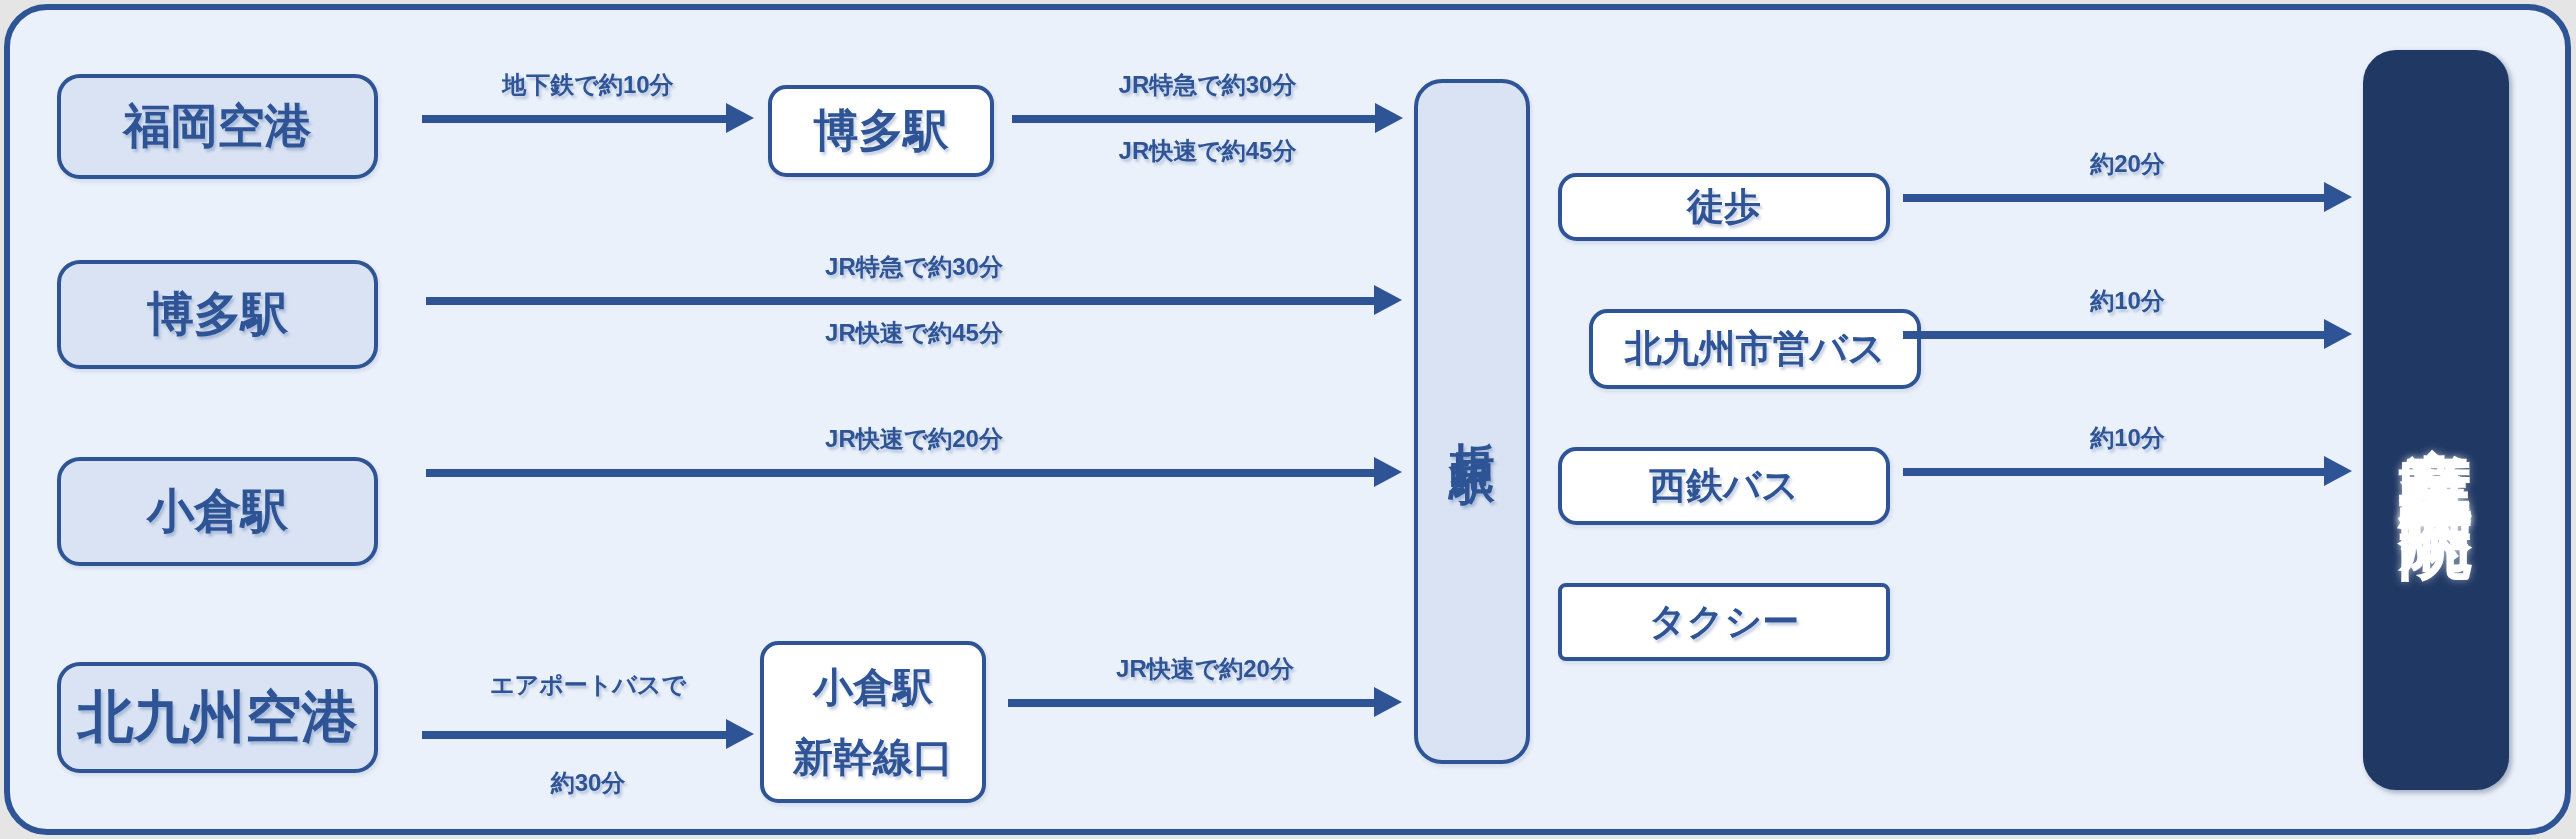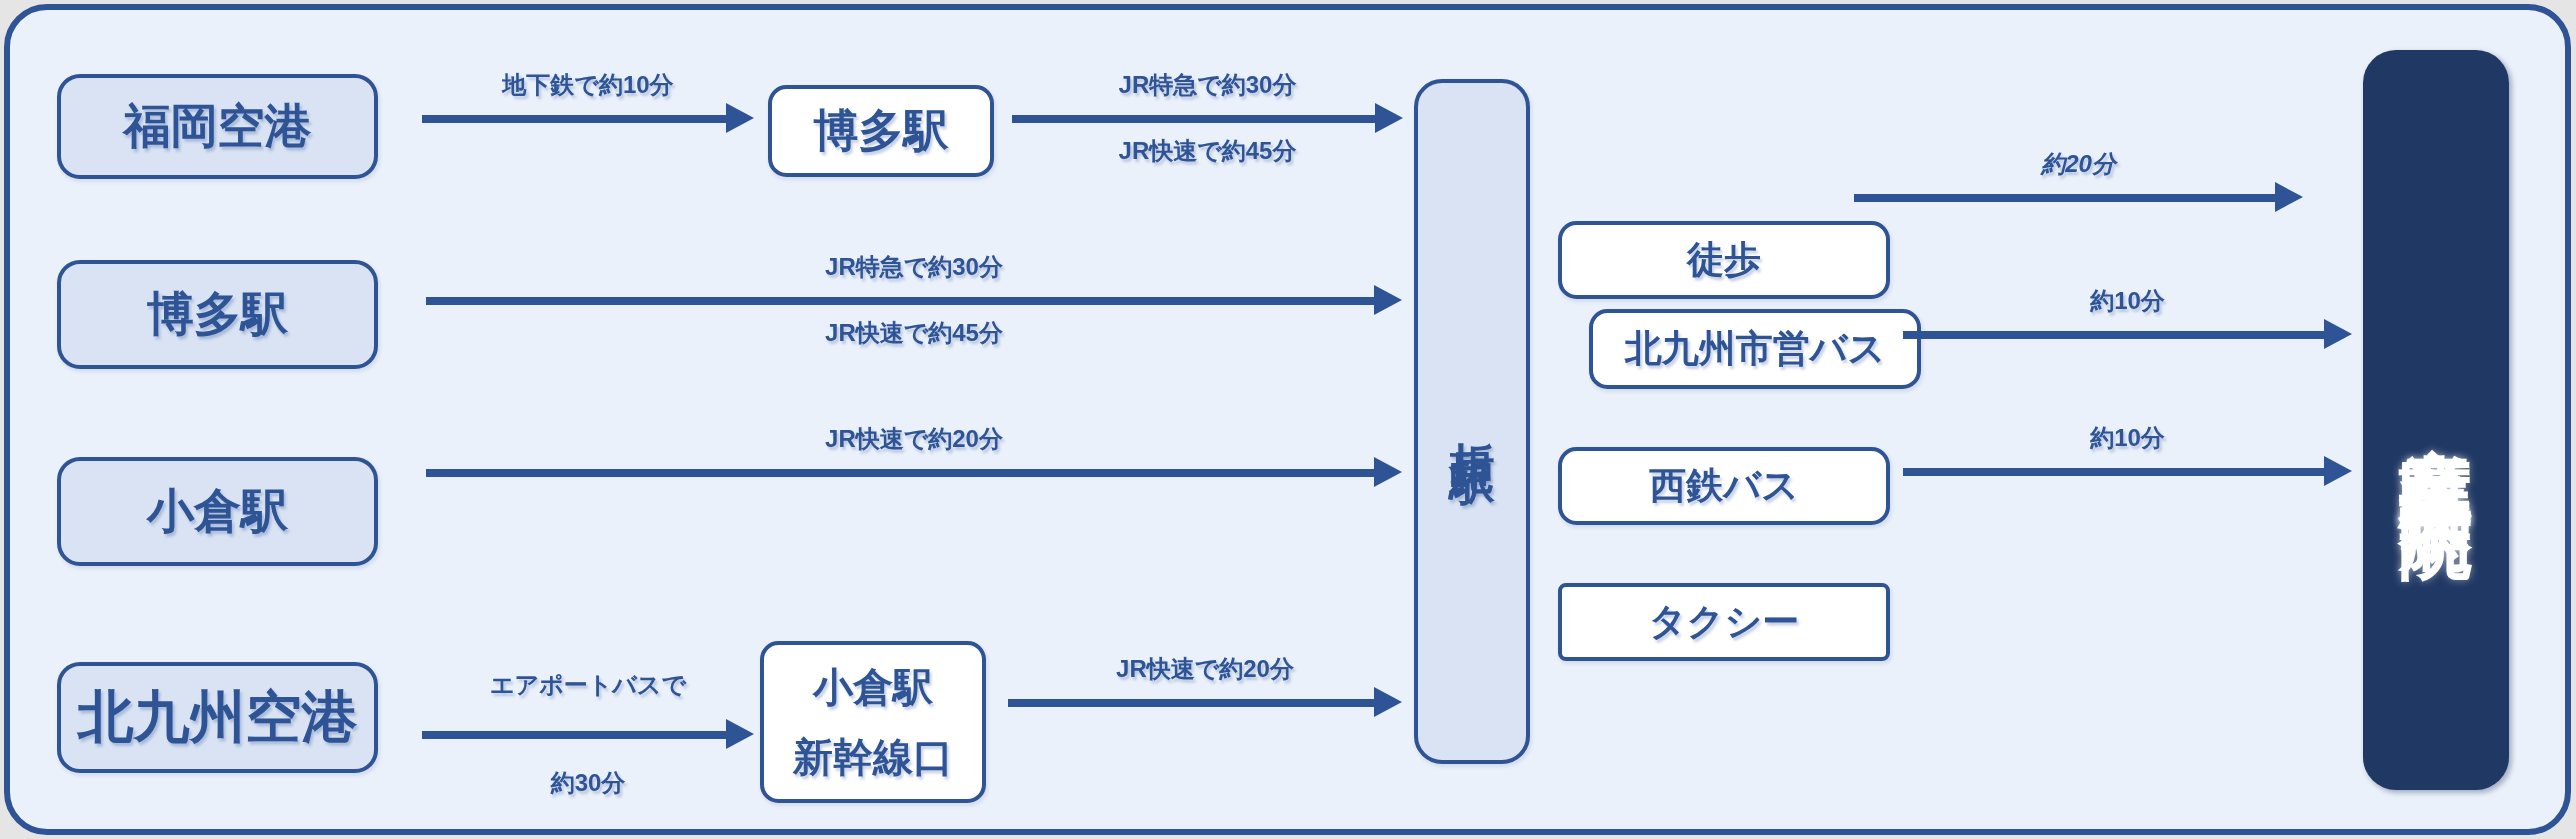--- a/index.html
+++ b/index.html
@@ -74,21 +74,21 @@
   </div>
   <div class="node white two-line" style="left:760px;top:641px;width:226px;height:162px;font-size:40px;">
     <span>小倉駅</span>
     <span>新幹線口</span>
   </div>
 
   <div class="node light vert" style="left:1414px;top:79px;width:116px;height:685px;font-size:45px;letter-spacing:10px;border-radius:28px;">
     <span>折尾駅</span>
   </div>
 
-  <div class="node white" style="left:1558px;top:173px;width:332px;height:78px;font-size:37px;margin-top:48px;">
+  <div class="node white" style="left:1558px;top:173px;width:332px;height:68px;font-size:37px;">
     <span>徒歩</span>
   </div>
   <div class="node white" style="left:1558px;top:309px;width:332px;height:80px;font-size:37px;margin-left:31px;">
     <span>北九州市営バス</span>
   </div>
   <div class="node white" style="left:1558px;top:447px;width:332px;height:78px;font-size:37px;">
     <span>西鉄バス</span>
   </div>
   <div class="node white" style="left:1558px;top:583px;width:332px;height:78px;font-size:37px;border-radius:8px;">
     <span>タクシー</span>
@@ -142,21 +142,21 @@
   </div>
 
   <div class="edge" style="left:1008px;top:655px;width:394px;">
     <div class="lbl above">JR快速で約20分</div>
     <div class="arrow">
       <div class="shaft"></div>
       <div class="head"></div>
     </div>
   </div>
 
-  <div class="edge" style="left:1854px;top:150px;width:449px;font-style:italic;">
+  <div class="edge" style="left:1903px;top:150px;width:449px;">
     <div class="lbl above">約20分</div>
     <div class="arrow">
       <div class="shaft"></div>
       <div class="head"></div>
     </div>
   </div>
 
   <div class="edge" style="left:1903px;top:287px;width:449px;">
     <div class="lbl above">約10分</div>
     <div class="arrow">

